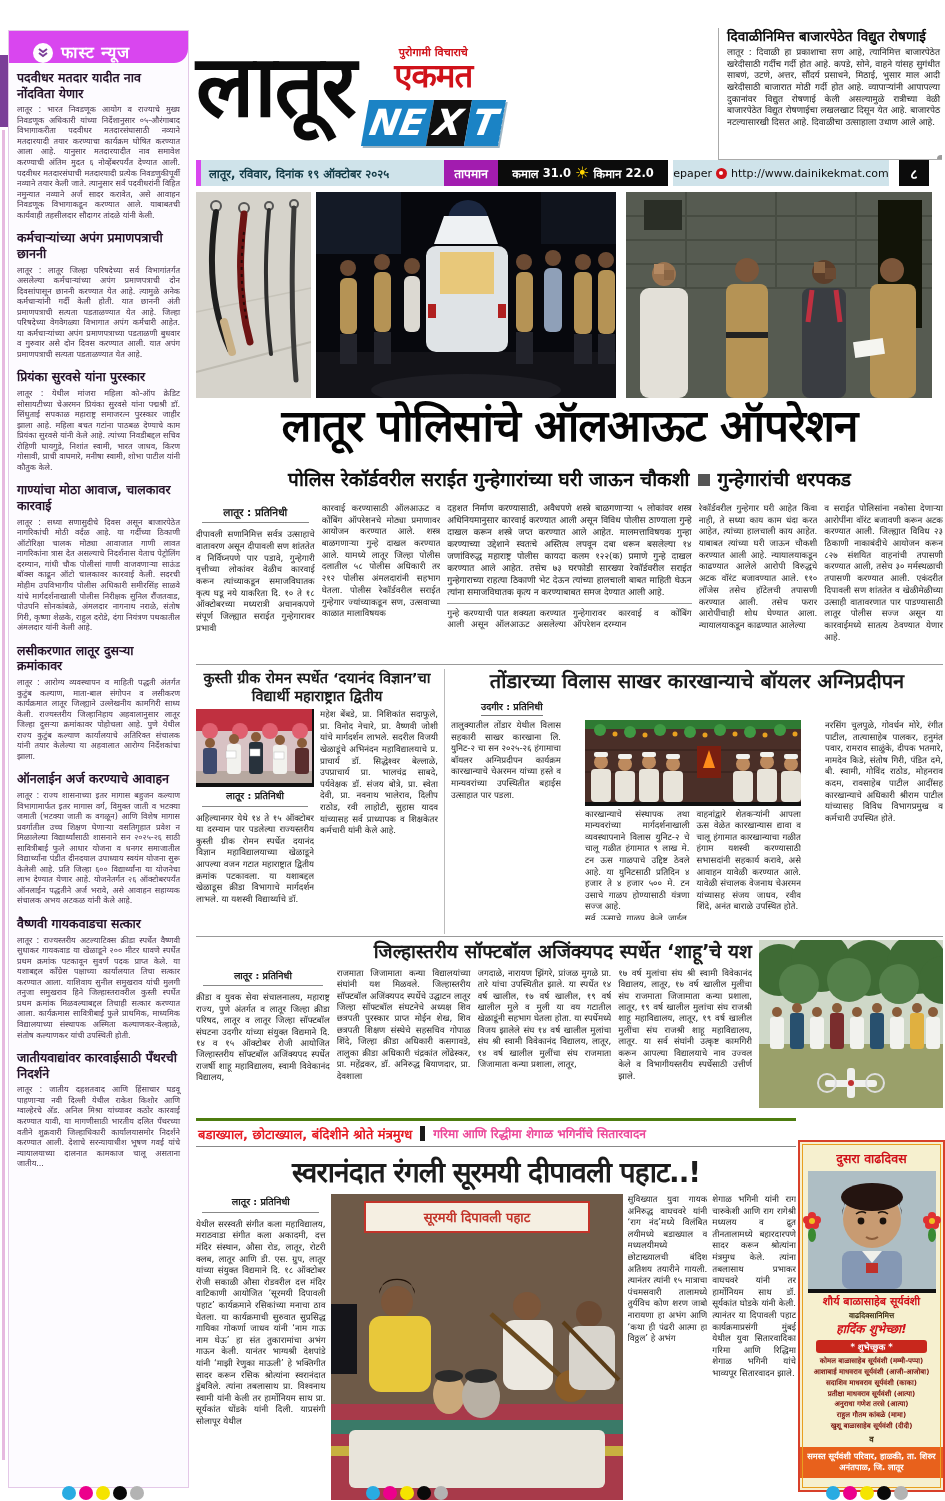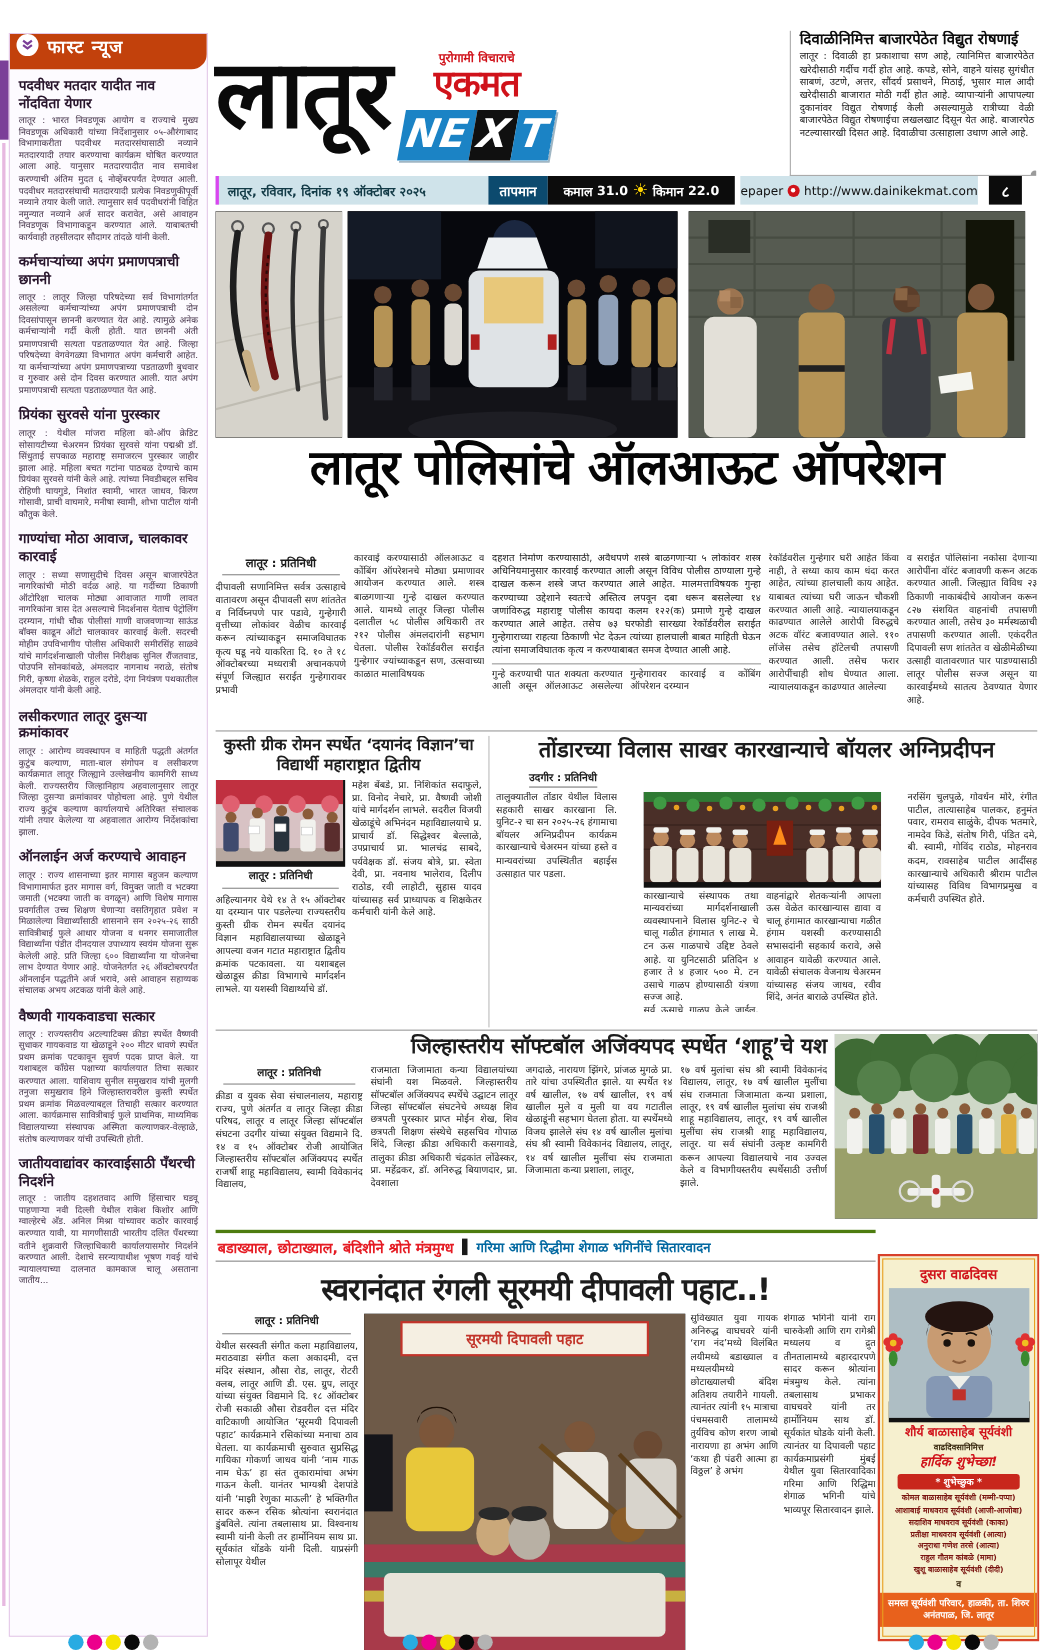--- a/index.html
+++ b/index.html
@@ -5,22 +5,22 @@
   * { margin:0; padding:0; box-sizing:border-box; }
   html,body { background:#ffffff; }
   body { width:945px; font-family:"DejaVu Sans", sans-serif; color:#1c1c1c; }
   .page { position:relative; width:945px; height:1501px; background:#fff; overflow:hidden; }
 
   
   .purple-edge { position:absolute; left:0; top:55px; width:8px; height:72px; background:#7b3f98; }
   .pink-edge { position:absolute; left:2px; top:130px; width:3px; height:1330px; background:#e7b9e0; }
   .sidebar { position:absolute; left:8px; top:30px; width:181px; height:1458px;
              border:1px solid #e4c8e8; background:#fdfbff; overflow:hidden; padding:0 0 4px 0; }
-  .fn-header { display:flex; align-items:flex-start; gap:8px; background:#c2410c; color:#fff;
-               height:32px; padding:0 6px; border-radius:0 0 14px 0; }
+  .fn-header { display:flex; align-items:flex-end; gap:8px; background:#d946ef; color:#fff;
+               height:32px; padding:0 24px; border-radius:0 0 14px 0; }
   .fn-circle { width:20px; height:20px; border-radius:50%; background:#fff; display:flex;
                align-items:center; justify-content:center; flex:0 0 auto; }
   .fn-title { font-weight:bold; font-size:16px; letter-spacing:1px; }
   .sb-item { padding:7px 8px 2px 8px; }
   .sb-item h3 { font-size:12.5px; line-height:1.25; color:#27142b; margin-bottom:4px; font-weight:bold; }
   .sb-item p { font-size:8px; line-height:1.32; color:#443349; text-align:justify; }
 
   
   .main { position:absolute; left:196px; top:0; width:747px; height:1501px; }
   .masthead { position:absolute; left:0; top:26px; width:520px; height:130px; display:flex; gap:10px; }
@@ -36,22 +36,22 @@
   .top-article { position:absolute; left:522px; top:28px; width:224px; height:132px;
                  border-left:1px solid #aaa; border-bottom:1px solid #aaa; padding:0 2px 2px 8px; overflow:hidden; }
   .top-article::after { content:""; position:absolute; right:-3px; bottom:-4px; width:8px; height:8px;
                         border-radius:50%; background:#9a9a9a; }
   .top-article h2 { font-size:13.5px; line-height:1.2; margin-bottom:3px; color:#0c0c0c; }
   .top-article p { font-size:8.8px; line-height:1.32; text-align:justify; color:#222; }
 
   
   .dateline { position:absolute; left:0; top:160px; width:747px; height:26px; display:flex; align-items:stretch; }
   .dl-date { width:248px; background:#cfe3ea; display:flex; align-items:center; font-size:11.5px; font-weight:bold;
-             color:#123a46; border-left:3px solid #d946ef; padding-left:8px; }
-  .dl-temp-label { width:54px; background:#0c4a6e; color:#fff; font-weight:bold; font-size:12px;
+             color:#123a46; border-left:5px solid #d946ef; padding-left:8px; }
+  .dl-temp-label { width:54px; background:#a21caf; color:#fff; font-weight:bold; font-size:12px;
                    display:flex; align-items:center; justify-content:center; }
   .dl-temps { width:170px; background:#0c0c0c; color:#fff; font-size:11.5px; font-weight:bold;
               display:flex; align-items:center; justify-content:center; gap:4px; }
   .sun { color:#ffd400; font-size:16px; line-height:1; }
   .dl-epaper { width:216px; margin-left:5px; background:#cfe3ea; color:#111; font-size:11px;
                display:flex; align-items:center; justify-content:center; gap:4px; }
   .ep-icon { width:11px; height:11px; border-radius:50%; background:#d0121a; position:relative; display:inline-block; }
   .ep-icon::after { content:""; position:absolute; left:3px; top:3px; width:4px; height:4px; border-radius:50%; background:#fff; }
   .dl-page { width:30px; margin-left:10px; background:#0c0c0c; color:#fff; font-weight:bold; font-size:14px;
              display:flex; align-items:center; justify-content:center; }
@@ -103,21 +103,21 @@
   .sf-left h2 { font-size:19px; text-align:right; line-height:1.25; margin-bottom:4px; }
   .sf-cols { display:grid; grid-template-columns:repeat(4,1fr); gap:7px; height:128px; overflow:hidden; }
   .sf-col { font-size:8.6px; line-height:1.33; text-align:justify; overflow:hidden; }
   .sf-photo { width:184px; margin-left:7px; height:168px; overflow:hidden; }
 
   
   .bottom-row { position:absolute; left:0; top:1118px; width:600px; height:378px; border-top:3px solid #4d7c0f; }
   .kicker { display:flex; align-items:center; gap:8px; height:26px; border-bottom:1px solid #888; padding:0 2px; }
   .kicker-red { color:#e51b23; font-weight:bold; font-size:13px; }
   .kicker-sep { width:5px; height:15px; background:#1a1a1a; }
-  .kicker-black { color:#0369a1; font-weight:bold; font-size:12px; }
+  .kicker-black { color:#ec4899; font-weight:bold; font-size:12px; }
   .music-headline { text-align:center; font-size:28px; font-weight:bold; margin:5px 0 4px 0; letter-spacing:-1px; }
   .music-body { display:flex; gap:5px; height:306px; overflow:hidden; }
   .m-col { font-size:8.6px; line-height:1.35; text-align:justify; overflow:hidden; }
   .m-c1 { width:130px; } .m-photo { width:292px; flex:0 0 auto; } .m-c3 { width:80px; } .m-c4 { width:84px; }
 
   
   .birthday { position:absolute; left:602px; top:1140px; width:147px; height:352px; background:#f6f0cf;
               border:2px solid #d8402a; outline:1px solid #e8a020; outline-offset:-5px; padding:8px 6px 0 6px;
               text-align:center; overflow:hidden; }
   .bd-header { color:#d0121a; font-weight:bold; font-size:12.5px; margin-bottom:4px; }
@@ -315,20 +315,23 @@
           <rect x="188" y="70" width="11" height="11" fill="#8a6544"></rect>
             <rect x="199" y="76" width="11" height="11" fill="#6b4a33"></rect>
           <rect x="244" y="92" width="46" height="114" rx="8" fill="#b59355"></rect>
           <circle cx="266" cy="78" r="12" fill="#7c563a"></circle>
           <rect x="228" y="148" width="30" height="16" fill="#f5f5f0" transform="rotate(-8 243 156)"></rect>
         </svg>
       </div>
     </div>
 
     <h1 class="main-headline">लातूर पोलिसांचे ऑलआऊट ऑपरेशन</h1>
+    <div class="sub-headline">
+      <span>पोलिस रेकॉर्डवरील सराईत गुन्हेगारांच्या घरी जाऊन चौकशी</span><span class="sq"></span><span>गुन्हेगारांची धरपकड</span>
+    </div>
 
     <section class="main-article">
       <div class="ma-col">
         <span class="byline">लातूर : प्रतिनिधी</span>
         <span>दीपावली सणानिमित्त सर्वत्र उत्साहाचे वातावरण असून दीपावली सण शांततेत व निर्विघ्नपणे पार पडावे, गुन्हेगारी वृत्तीच्या लोकांवर वेळीच कारवाई करून त्यांच्याकडून समाजविघातक कृत्य घडू नये याकरिता दि. १० ते १८ ऑक्टोबरच्या मध्यरात्री अचानकपणे संपूर्ण जिल्ह्यात सराईत गुन्हेगारावर प्रभावी</span>
       </div>
       <div class="ma-col">कारवाई करण्यासाठी ऑलआऊट व कोंबिंग ऑपरेशनचे मोठ्या प्रमाणावर आयोजन करण्यात आले. शस्त्र बाळगणाऱ्या गुन्हे दाखल करण्यात आले. यामध्ये लातूर जिल्हा पोलीस दलातील ५८ पोलीस अधिकारी तर २१२ पोलीस अंमलदारांनी सहभाग घेतला. पोलीस रेकॉर्डवरील सराईत गुन्हेगार ज्यांच्याकडून सण, उत्सवाच्या काळात मालाविषयक</div>
       <div class="ma-center">
         <div class="ma-center-body">दहशत निर्माण करण्यासाठी, अवैधपणे शस्त्रे बाळगणाऱ्या ५ लोकांवर शस्त्र अधिनियमानुसार कारवाई करण्यात आली असून विविध पोलीस ठाण्याला गुन्हे दाखल करून शस्त्रे जप्त करण्यात आले आहेत. मालमत्ताविषयक गुन्हा करण्याच्या उद्देशाने स्वतःचे अस्तित्व लपवून दबा धरून बसलेल्या १४ जणांविरुद्ध महाराष्ट्र पोलीस कायदा कलम १२२(क) प्रमाणे गुन्हे दाखल करण्यात आले आहेत. तसेच ७३ घरफोडी सारख्या रेकॉर्डवरील सराईत गुन्हेगाराच्या राहत्या ठिकाणी भेट देऊन त्यांच्या हालचाली बाबत माहिती घेऊन त्यांना समाजविघातक कृत्य न करण्याबाबत समज देण्यात आली आहे.</div>
         <div class="ma-center-cols">गुन्हे करण्याची पात शक्यता करण्यात आली असून ऑलआऊट असलेल्या गुन्हेगारावर कारवाई व कोंबिंग ऑपरेशन दरम्यान</div>

